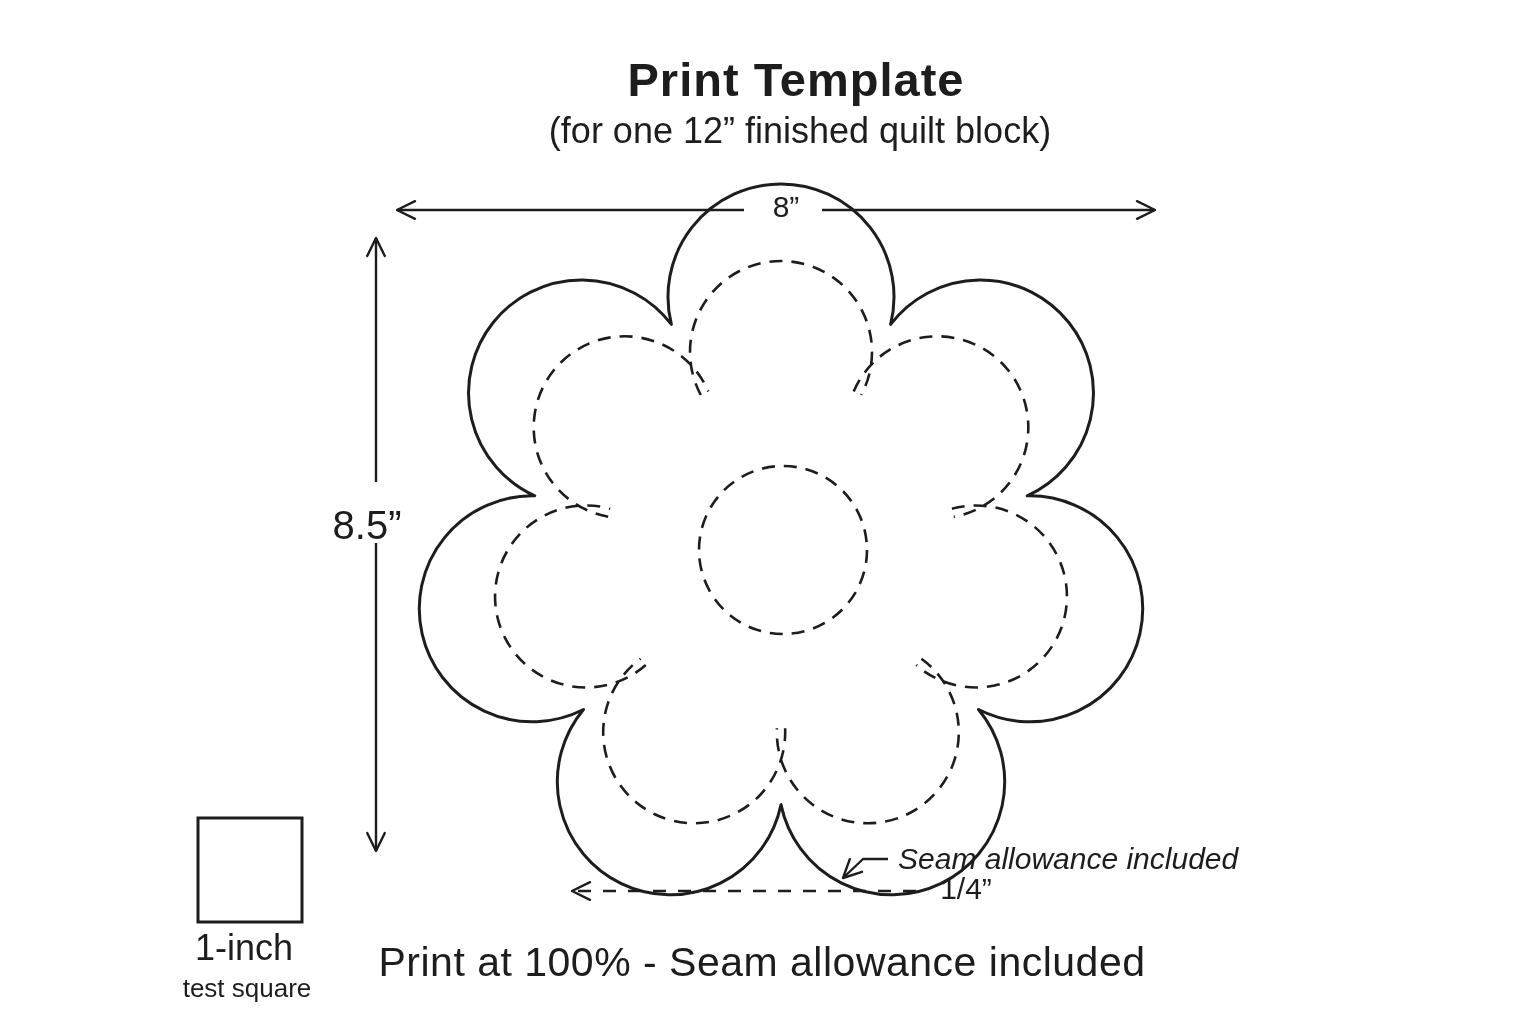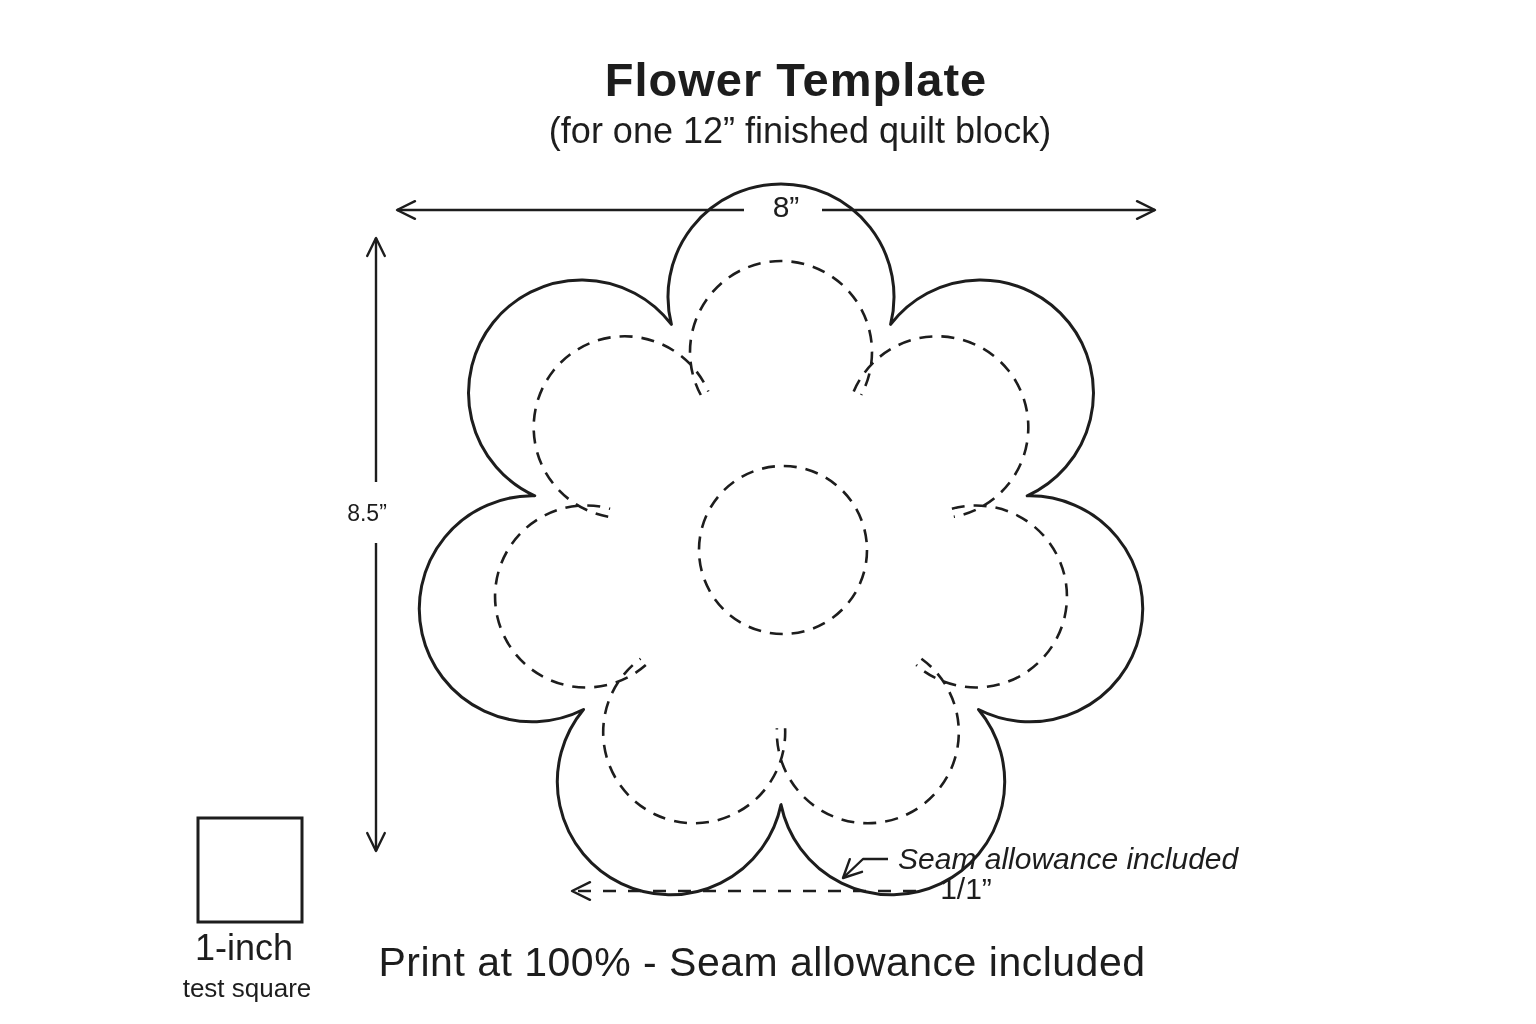--- a/index.html
+++ b/index.html
@@ -17,21 +17,21 @@
     position: absolute;
     transform: translate(-50%, -50%);
     white-space: nowrap;
     color: var(--ink);
     line-height: 1;
   }
   .lbl-left { transform: translateY(-50%); }
   .title    { left: 796px; top: 79px;  font-size: 47px; font-weight: 600; letter-spacing: 1px; }
   .subtitle { left: 800px; top: 131px; font-size: 36px; font-weight: 400; }
   .hdim     { left: 786px; top: 207px; font-size: 30px; }
-  .vdim     { left: 367px; top: 513px; font-size: 23px; }
+  .vdim     { left: 367px; top: 525px; font-size: 40px; }
   .seamnote { left: 898px; top: 859px; font-size: 30px; font-style: italic; }
   .quarter  { left: 966px; top: 889px; font-size: 30px; }
   .sq1      { left: 244px; top: 948px; font-size: 36px; }
   .sq2      { left: 247px; top: 988px; font-size: 26px; text-align: center; }
   .footer   { left: 762px; top: 962px; font-size: 41px; letter-spacing: 0.5px; }
 </style>
 </head>
 <body>
 
 <svg id="diagram-svg" width="1536" height="1024" viewBox="0 0 1536 1024">
@@ -52,21 +52,21 @@
     <line x1="376" y1="543" x2="376" y2="851" stroke-width="2.4" fill="none" stroke="#1d1d1d"></line>
     <polyline points="384.8 256.0, 376 238, 367.2 256.0" stroke-width="2.4" stroke-linecap="round" stroke-linejoin="round" fill="none" stroke="#1d1d1d"></polyline>
     <polyline points="367.2 833.0, 376 851, 384.8 833.0" stroke-width="2.4" stroke-linecap="round" stroke-linejoin="round" fill="none" stroke="#1d1d1d"></polyline>
     <polyline points="888 859, 863 859, 843 878" stroke-width="2.4" stroke-linejoin="round" fill="none" stroke="#1d1d1d"></polyline>
     <polyline points="849.8 859.2, 843 878, 862.0 871.8" stroke-width="2.4" stroke-linecap="round" stroke-linejoin="round" fill="none" stroke="#1d1d1d"></polyline>
     <line x1="578" y1="891" x2="928" y2="891" stroke-width="2.6" stroke-dasharray="13 12" fill="none" stroke="#1d1d1d"></line>
     <polyline points="590.0 882.2, 572 891, 590.0 899.8" stroke-width="2.4" stroke-linecap="round" stroke-linejoin="round" fill="none" stroke="#1d1d1d"></polyline>
     <rect x="198" y="818" width="104" height="104" stroke-width="3" fill="none" stroke="#1d1d1d"></rect>
   </svg>
 
-<div class="lbl title">Flower Template</div>
+<div class="lbl title">Print Template</div>
 <div class="lbl subtitle">(for one 12” finished quilt block)</div>
 <div class="lbl hdim">8”</div>
 <div class="lbl vdim">8.5”</div>
 <div class="lbl lbl-left seamnote">Seam allowance included</div>
-<div class="lbl quarter">1/1”</div>
+<div class="lbl quarter">1/4”</div>
 <div class="lbl sq1">1-inch</div>
 <div class="lbl sq2">test square</div>
 <div class="lbl footer">Print at 100% - Seam allowance included</div>
 
 </body></html>

